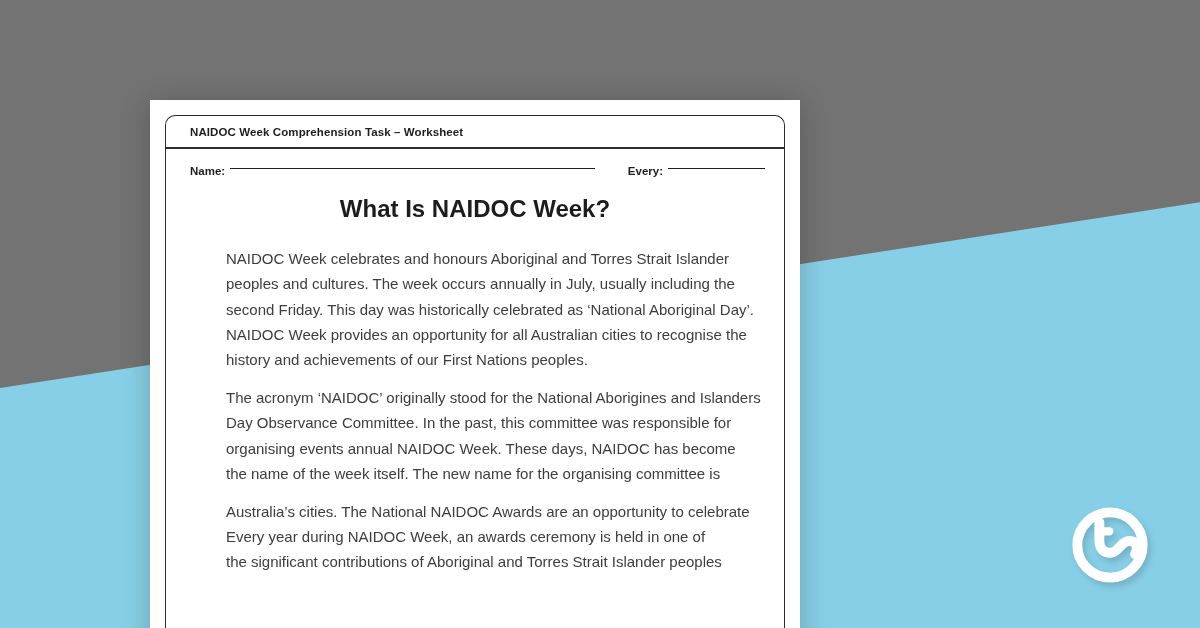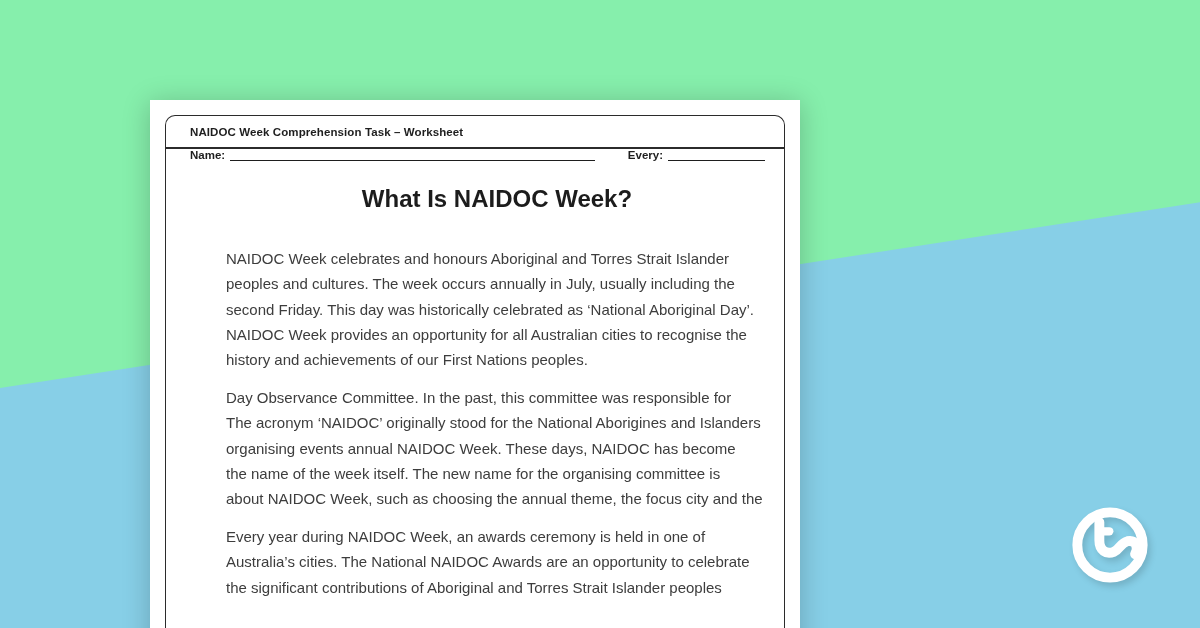--- a/index.html
+++ b/index.html
@@ -4,21 +4,21 @@
 <style>
   html, body {
     margin: 0; padding: 0;
     width: 1200px; height: 628px;
     overflow: hidden;
     font-family: "Liberation Sans", sans-serif;
   }
   .stage {
     position: relative;
     width: 1200px; height: 628px;
-    background: #86efac;
+    background: #737373;
     overflow: hidden;
   }
   
   .wedge {
     position: absolute; left: 0; top: 0;
     width: 1200px; height: 628px;
     background: #87cfe7;
     clip-path: polygon(0 61.8%, 100% 32.2%, 100% 100%, 0 100%);
     z-index: 1;
   }
@@ -49,39 +49,39 @@
     height: 31px;
     border-bottom: 2.5px solid #2b2b2b;
     display: flex; align-items: center;
     padding-left: 24px;
   }
   .frame-header span {
     font-size: 11.5px; font-weight: bold;
     color: #1e1e1e; letter-spacing: 0.1px;
   }
   .name-row {
-    position: absolute; left: 40px; top: 48px;
+    position: absolute; left: 40px; top: 64px;
     width: 575px;
-    display: flex; align-items: flex-end;
+    display: flex; 
   }
   .lbl {
     font-size: 11.5px; font-weight: bold; color: #1e1e1e;
     line-height: 14px; flex: 0 0 auto;
   }
   .rule {
     border-bottom: 1.8px solid #1e1e1e;
     height: 4px; margin-bottom: 1px; margin-left: 5px;
   }
   .rule-name { flex: 1 1 auto; margin-right: 33px; }
   .rule-date { flex: 0 0 auto; width: 97px; }
   .ws-title {
-    position: absolute; left: 0; top: 85px;
+    position: absolute; left: 0; top: 95px;
     width: 650px; margin: 0;
     text-align: center;
-    font-size: 24px; font-weight: bold; color: #1c1c1c; padding-left: 22px;
+    font-size: 24px; font-weight: bold; color: #1c1c1c;
   }
   .body-text {
     position: absolute; left: 40px; top: 146px;
     width: 578px;
     color: #3d3d3d;
   }
   .para { margin: 0 0 12.6px 0; }
   .para:last-child { margin-bottom: 0; }
   .tline {
     font-size: 15px; line-height: 25.3px;
@@ -123,27 +123,26 @@
 
     <div class="body-text">
       <div class="para">
         <div class="tline">NAIDOC Week celebrates and honours Aboriginal and Torres Strait Islander</div>
         <div class="tline">peoples and cultures. The week occurs annually in July, usually including the</div>
         <div class="tline">second Friday. This day was historically celebrated as ‘National Aboriginal Day’.</div>
         <div class="tline">NAIDOC Week provides an opportunity for all Australian cities to recognise the</div>
         <div class="tline">history and achievements of our First Nations peoples.</div>
       </div>
       <div class="para">
+        <div class="tline">The acronym ‘NAIDOC’ originally stood for the National Aborigines and Islanders</div>
         <div class="tline">Day Observance Committee. In the past, this committee was responsible for</div>
-        <div class="tline">The acronym ‘NAIDOC’ originally stood for the National Aborigines and Islanders</div>
         <div class="tline">organising events annual NAIDOC Week. These days, NAIDOC has become</div>
         <div class="tline">the name of the week itself. The new name for the organising committee is</div>
-        <div class="tline">about NAIDOC Week, such as choosing the annual theme, the focus city and the</div>
       </div>
       <div class="para">
+        <div class="tline">Australia’s cities. The National NAIDOC Awards are an opportunity to celebrate</div>
         <div class="tline">Every year during NAIDOC Week, an awards ceremony is held in one of</div>
-        <div class="tline">Australia’s cities. The National NAIDOC Awards are an opportunity to celebrate</div>
         <div class="tline">the significant contributions of Aboriginal and Torres Strait Islander peoples</div>
       </div>
     </div>
 
   </div>
 </div>
 
 </body></html>

